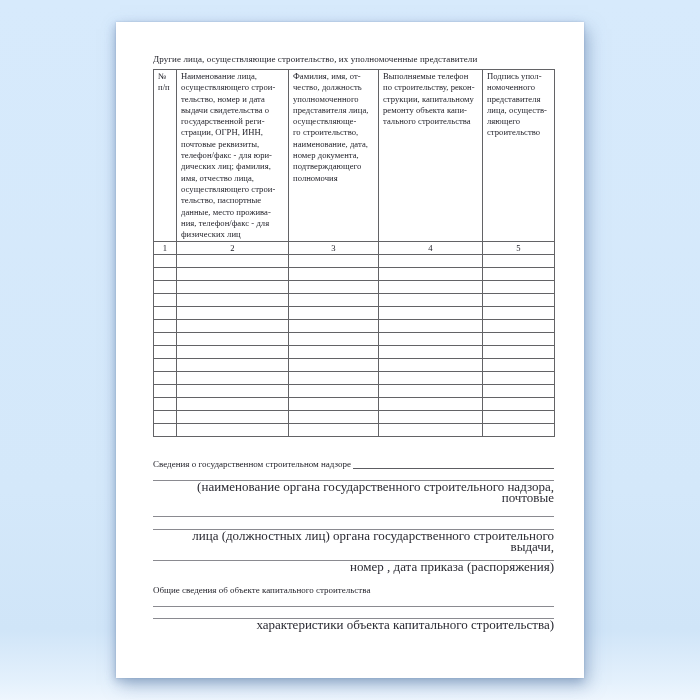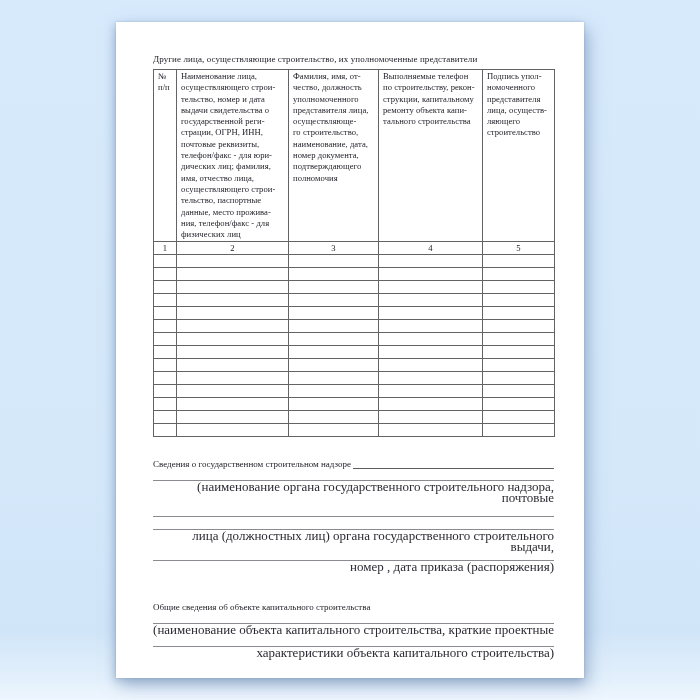--- a/index.html
+++ b/index.html
@@ -85,21 +85,21 @@
     font-size: 13px;
     line-height: 11px;
     color: #2a2a32;
   }
   .r1 { margin-top: 10px; }
   .r2 { margin-top: 13px; }
   .r3 { margin-top: 12px; }
   .r4 { margin-top: 8px; }
   .r5 { margin-top: 10px; }
   .r6 { margin-top: 11px; }
-  .general-label { margin-top: 30px; }
+  .general-label { margin-top: 13px; }
 </style>
 </head>
 <body>
 
 <div class="page">
   <div class="content">
 
     <div class="doc-title">Другие лица, осуществляющие строительство, их уполномоченные представители</div>
 
     <table class="main-table">
@@ -275,20 +275,19 @@
 
       <div class="rule r3"></div>
       <div class="caption">лица (должностных лиц) органа государственного строительного выдачи,</div>
 
       <div class="rule r4"></div>
       <div class="caption">номер , дата приказа (распоряжения)</div>
 
       <div class="general-label">Общие сведения об объекте капитального строительства</div>
 
       <div class="rule r5"></div>
-      <div class="caption">(наименование объекта капитального строительства, краткие проектные</div>
 
       <div class="rule r6"></div>
       <div class="caption">характеристики объекта капитального строительства)</div>
 
     </div>
   </div>
 </div>
 
 </body></html>

